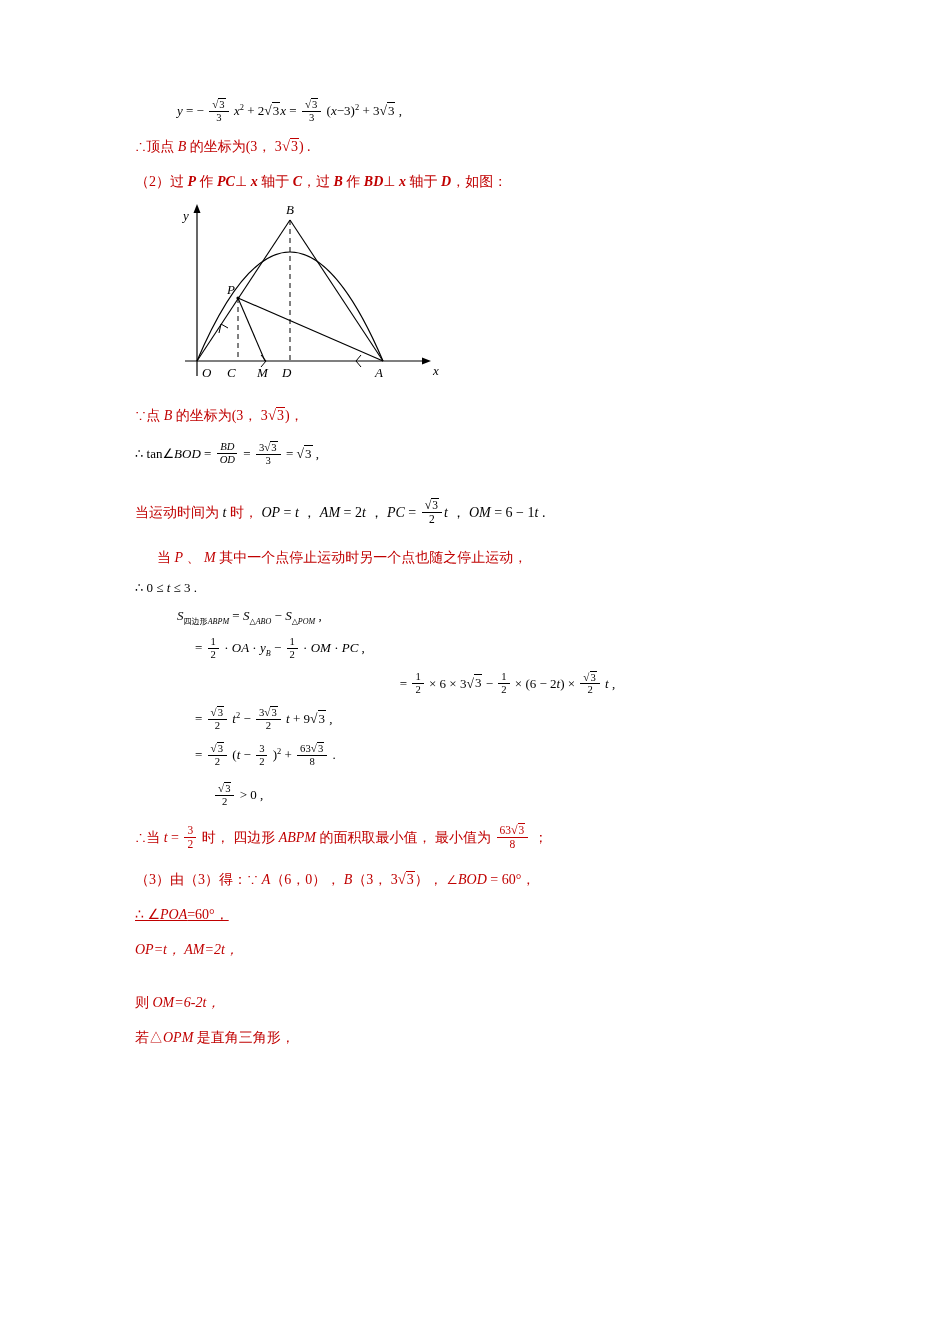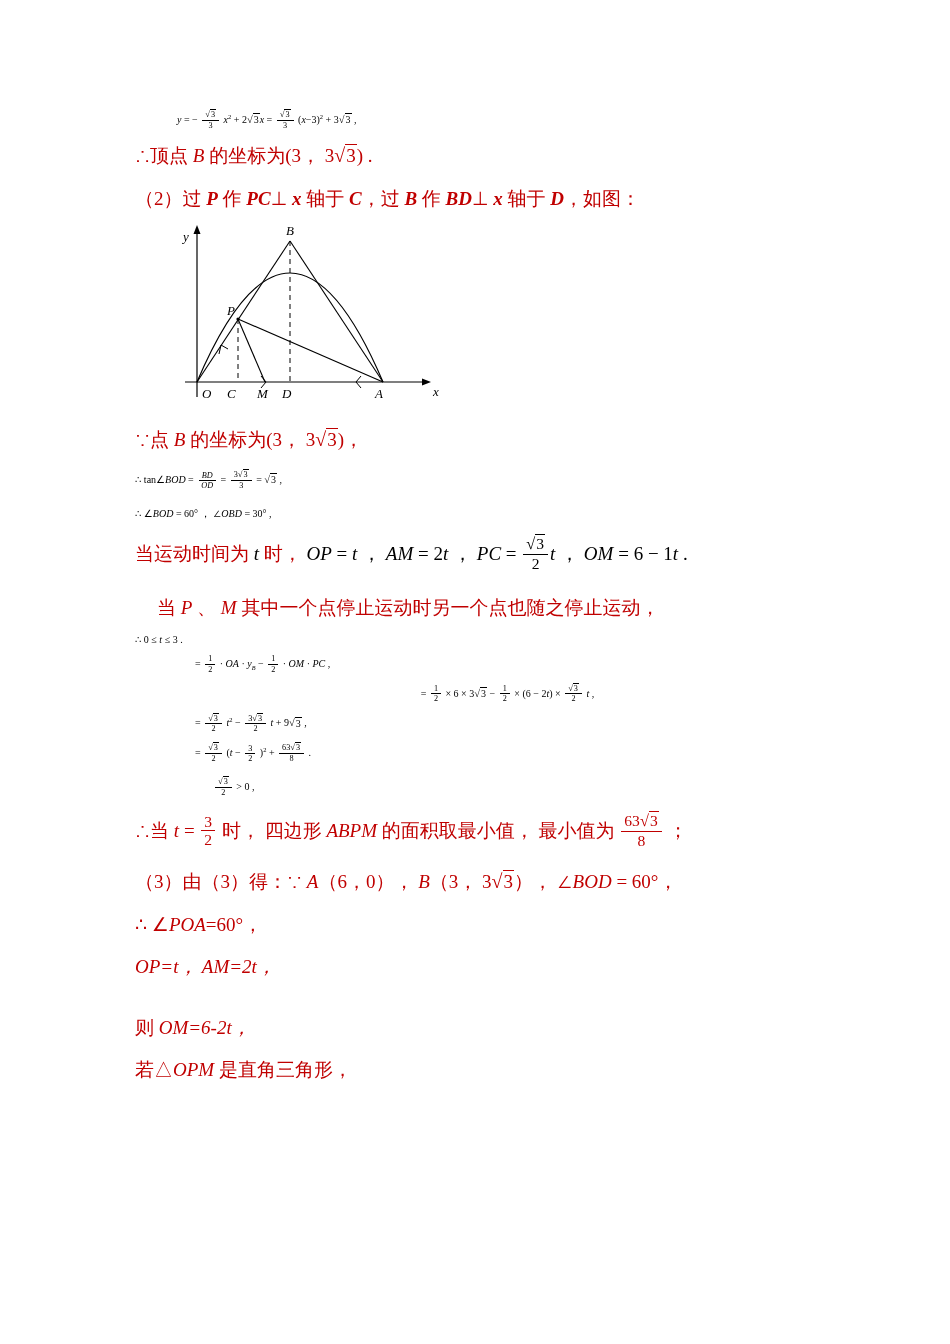--- a/index.html
+++ b/index.html
@@ -13,21 +13,21 @@
     position:relative;
     width:950px;
     height:1344px;
     overflow:hidden;
     box-sizing:border-box;
     padding:95px 130px 0 135px;
   }
   .line{
     margin:0 0 6px 0;
     line-height:1.5;
-    font-size:19px;
+    font-size:14px;
   }
   .red{color:#c00000;}
   .blk{color:#000;}
   .ital{font-style:italic;}
   .bold{font-weight:bold;}
   
   .frac{
     display:inline-flex;
     flex-direction:column;
     align-items:center;
@@ -39,21 +39,21 @@
     position:relative;
     top:-0.1em;
   }
   .frac .num{border-bottom:1px solid currentColor;padding:0 3px;}
   .frac .den{padding:0 3px;}
   .sqrt{white-space:nowrap;}
   .sqrt .rad{font-size:1.05em;}
   .sqrt .bar{border-top:1px solid currentColor;padding:0 1px 0 1px;}
   sup{font-size:0.65em;vertical-align:super;}
   sub{font-size:0.62em;vertical-align:sub;}
-  .eqline{margin:16px 0 10px 0;font-size:10px;}
+  .eqline{margin:4px 0 10px 0;font-size:13px;}
   .indent1{padding-left:42px;}
   .indent2{padding-left:60px;}
   .indent3{padding-left:78px;}
   .fig{
     position:relative;
     width:330px;
     height:190px;
     margin:6px 0 8px 40px;
   }
   .fig svg{display:block;}
@@ -139,42 +139,42 @@
         <span class="den ital">OD</span>
       </span>
     =
     <span class="frac">
         <span class="num">3<span class="sqrt"><span class="rad">√</span><span class="bar">3</span></span></span>
         <span class="den">3</span>
       </span>
     = <span class="sqrt"><span class="rad">√</span><span class="bar">3</span></span> ,
   </div>
 
-  <div class="eqline" style="margin-top:16px;">
-    ∴ ∠<span class="ital">BOD</span> = 60° ， ∠<span class="ital">OBD</span> = 30° ,
-  </div>
-
-  <div class="line red" style="margin-top:16px;">
+
+  <div class="line red" style="margin-top:32px;">
     当运动时间为 <span class="ital blk">t</span> 时， <span class="blk ital">OP</span><span class="blk"> = </span><span class="blk ital">t</span><span class="blk"> ，</span>
     <span class="blk ital">AM</span><span class="blk"> = 2</span><span class="blk ital">t</span><span class="blk"> ，</span>
     <span class="blk ital">PC</span><span class="blk"> = </span><span class="blk frac">
         <span class="num"><span class="sqrt"><span class="rad">√</span><span class="bar">3</span></span></span>
         <span class="den">2</span>
       </span><span class="blk ital">t</span><span class="blk"> ，</span>
     <span class="blk ital">OM</span><span class="blk"> = 6 − 1</span><span class="blk ital">t</span><span class="blk"> .</span>
   </div>
 
   <div class="line red" style="margin-top:20px;padding-left:22px;">
     当 <span class="ital">P</span> 、 <span class="ital">M</span> 其中一个点停止运动时另一个点也随之停止运动，
   </div>
 
   <div class="eqline" style="margin-top:12px;">
     ∴ 0 ≤ <span class="ital">t</span> ≤ 3 .
   </div>
 
+  <div class="eqline indent1" style="margin-top:12px;">
+    <span class="ital">S</span><sub>四边形<span class="ital">ABPM</span></sub> = <span class="ital">S</span><sub>△<span class="ital">ABO</span></sub> − <span class="ital">S</span><sub>△<span class="ital">POM</span></sub> ,
+  </div>
 
   <div class="eqline indent2" style="margin-top:10px;">
     =
     <span class="frac">
         <span class="num">1</span>
         <span class="den">2</span>
       </span>
     · <span class="ital">OA</span> · <span class="ital">y<sub>B</sub></span> −
     <span class="frac">
         <span class="num">1</span>
@@ -254,21 +254,21 @@
         <span class="num">63<span class="sqrt"><span class="rad">√</span><span class="bar">3</span></span></span>
         <span class="den">8</span>
       </span>
     ；
   </div>
 
   <div class="line red" style="margin-top:16px;">
     （3）由（3）得：∵ <span class="ital">A</span>（6，0）， <span class="ital">B</span>（3， 3<span class="sqrt"><span class="rad">√</span><span class="bar">3</span></span>）， ∠<span class="ital">BOD</span> = 60°，
   </div>
 
-  <div class="line red" style="margin-top:14px;">
+  <div class="line red" style="margin-top:14px;text-decoration:underline;">
     ∴ ∠<span class="ital">POA</span>=60°，
   </div>
 
   <div class="line red ital" style="margin-top:14px;">
     OP=t， AM=2t，
   </div>
 
   <div class="line red" style="margin-top:32px;">
     则 <span class="ital">OM=6-2t，</span>
   </div>

